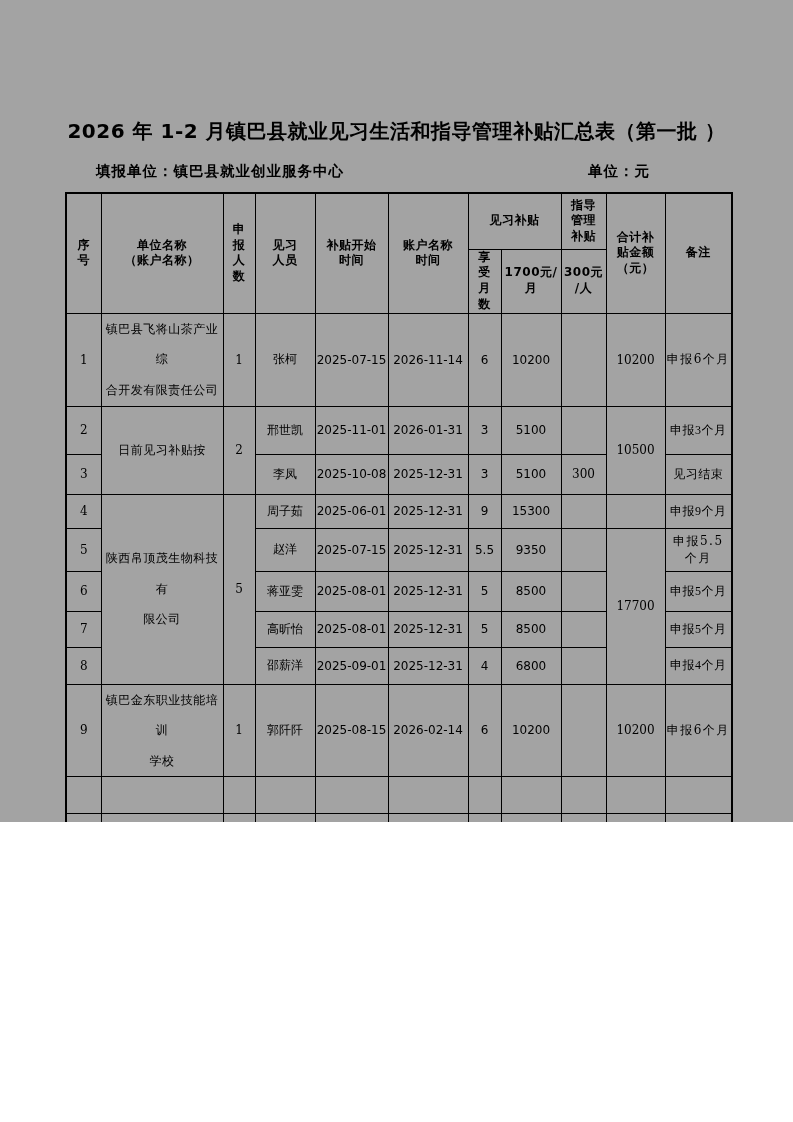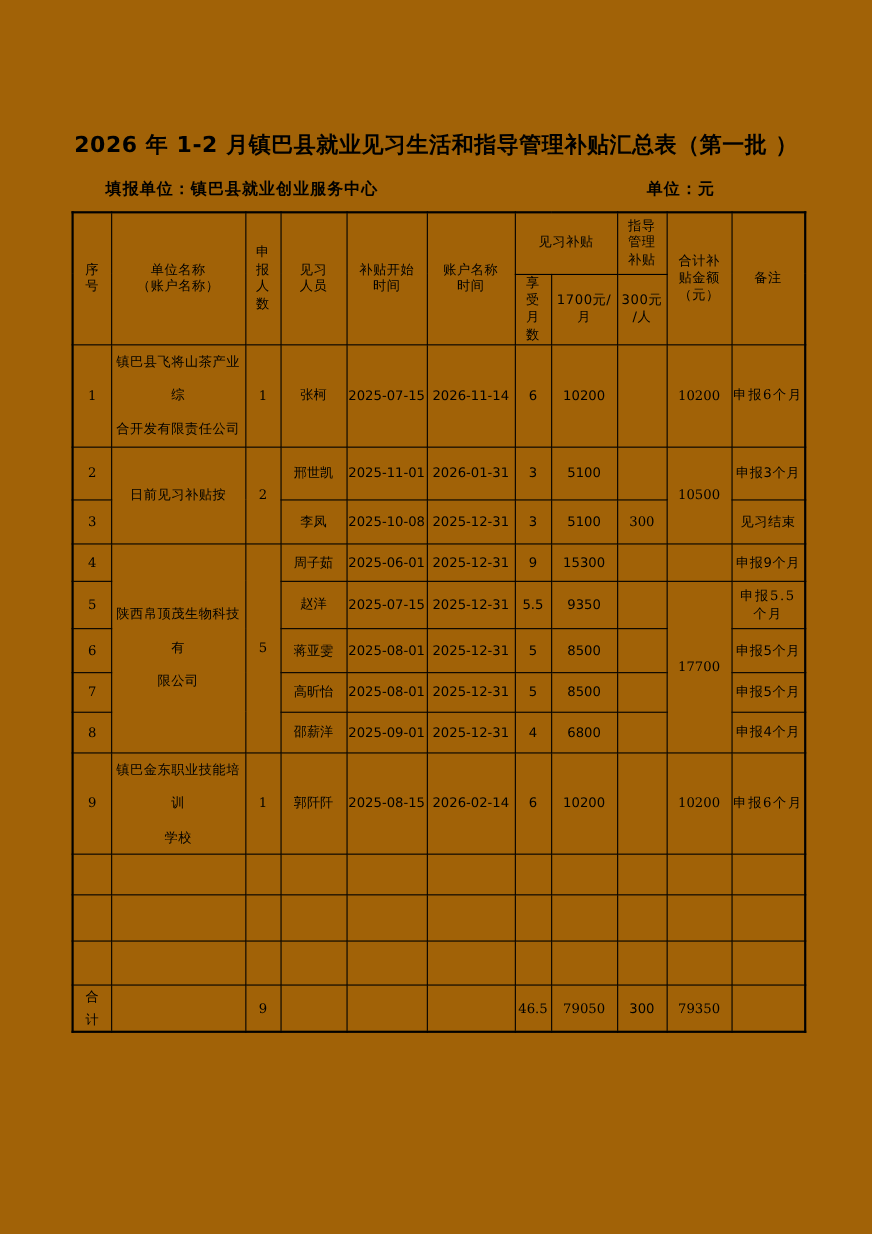--- a/index.html
+++ b/index.html
@@ -2,21 +2,21 @@
 <html><head>
 <meta charset="utf-8">
 <style>
   * { box-sizing: border-box; margin: 0; padding: 0; }
   html, body { background: #ffffff; }
   body {
     width: 793px; height: 1122px;
     font-family: "DejaVu Sans", sans-serif;
     color: #000;
   }
-  .page { position: relative; width: 793px; height: 1122px; background: #a16207; overflow: hidden; }
+  .page { position: relative; width: 793px; height: 822px; background: #a3a3a3; overflow: hidden; }
 
   .title {
     margin: 118px 30px 0 30px;
     text-align: center;
     font-size: 20px;
     font-weight: 700;
     letter-spacing: 0.5px;
     white-space: nowrap;
   }
   .subrow {
@@ -38,21 +38,21 @@
   .grid th, .grid td {
     border: 1px solid #000;
     text-align: center;
     vertical-align: middle;
     white-space: pre-line;
     font-size: 12px;
     font-weight: 400;
     overflow: hidden;
     padding: 0 1px;
   }
-  .grid thead th { font-weight: 400; line-height: 1.32; font-size: 12px; letter-spacing: 0.5px; }
+  .grid thead th { font-weight: 700; line-height: 1.32; font-size: 12px; letter-spacing: 0.5px; }
 
   
   tr.h1 { height: 56px; }
   tr.h2 { height: 62px; }
   tr.r1 { height: 52px; }
   tr.r2 { height: 48px; }
   tr.r3 { height: 40px; }
   tr.r4 { height: 34px; }
   tr.r5 { height: 43px; }
   tr.r6 { height: 40px; }
@@ -66,21 +66,21 @@
 
   
   .ix  { font-family: "DejaVu Serif", serif; font-size: 12px; }            
   .d   { font-weight: 700; font-size: 11.5px; letter-spacing: 0; }         
   .bn  { font-weight: 700; font-size: 12px; }                              
   .sn  { font-family: "DejaVu Serif", serif; font-size: 12px; }            
   .sns { font-family: "DejaVu Serif", serif; font-size: 10.5px; }          
   .co  { font-family: "DejaVu Serif", serif; font-size: 9.5px; text-align: left;
          padding: 0 7px; line-height: 2.55; letter-spacing: 0.5px; }       
   .nm  { font-size: 12.5px; }                                              
-  .rb  { font-weight: 700; font-size: 11.5px; letter-spacing: 0.5px; }     
+  .rb  { font-weight: 700; font-size: 11.5px; letter-spacing: 0.5px; font-family: Liberation Serif, serif; }     
   .rs  { font-family: "DejaVu Serif", serif; font-size: 9.5px; letter-spacing: 1.5px; } 
   .tl  { font-family: "DejaVu Serif", serif; font-size: 12.5px; line-height: 1.7; }     
 
   .note {
     margin: 7px 60px 0 115px;
     font-family: "DejaVu Serif", serif;
     font-size: 12px;
     line-height: 1.62;
     white-space: pre-line;
     letter-spacing: 0.3px;

